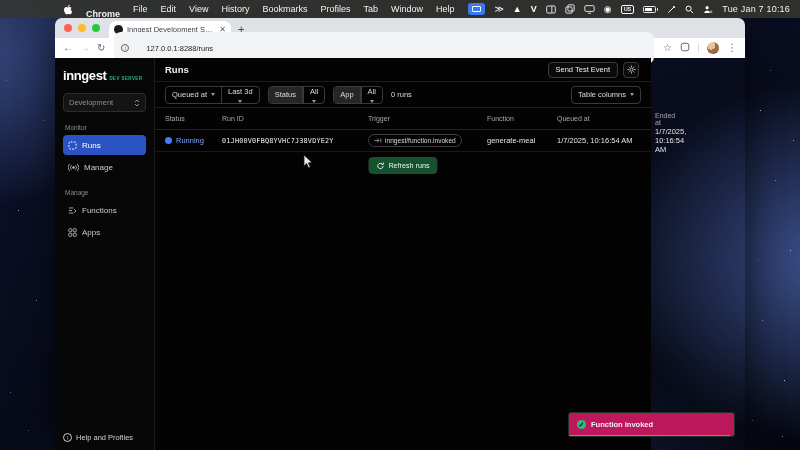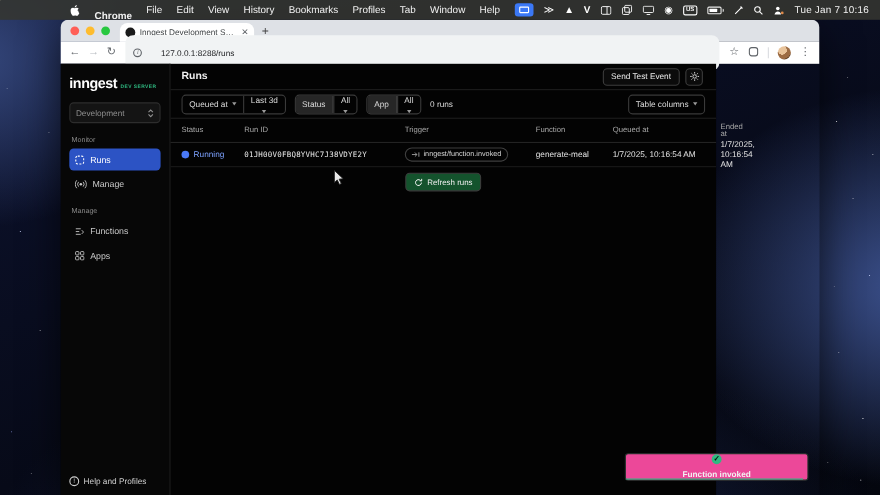--- a/index.html
+++ b/index.html
@@ -110,22 +110,22 @@
   .dot-running { width:7px; height:7px; border-radius:50%; background:#4a79f7; }
   .running-text { color:#7da2ff; font-weight:500; }
   .runid { font-family:"DejaVu Sans Mono", monospace; font-size:6.8px; color:#ececec; letter-spacing:0.2px; }
   .trigger-badge { display:inline-flex; align-items:center; gap:3px; height:13px; border:1px solid #3f3f3f; border-radius:7px; padding:0 5px; font-size:6.6px; color:#d6d6d6; }
   .cell-text { color:#e2e2e2; }
 
   .refresh-btn { position:absolute; top:99px; left:50%; transform:translateX(-50%);
     height:17px; border:1px solid #3c3c3c; border-radius:4px; background:#14532d;
     display:inline-flex; align-items:center; gap:4px; padding:0 7px; font-size:7.2px; color:#f0f0f0; font-weight:500; }
 
-  .toast { position:absolute; top:354px; left:413px; width:167px; height:25px; background:#ec4899;
-    border:1px solid #22302a; border-radius:3px; display:flex; align-items:center; gap:5px; padding:0 8px;flex-direction:column; }
+  .toast { position:absolute; top:354px; left:413px; width:167px; height:25px; background:#be185d;
+    border:1px solid #22302a; border-radius:3px; display:flex; align-items:center; gap:5px; padding:0 8px; }
   .toast::after { content:""; position:absolute; left:0; right:4px; bottom:0; height:1.5px; background:#2fb981; }
   .toast-check { width:9px; height:9px; border-radius:50%; background:#2fb981; color:#07130d; font-size:7px; line-height:9px; text-align:center; font-weight:700; flex:none; }
   .toast-msg { font-size:7.5px; color:#f2f2f2; font-weight:600; }
 
   .cursor { position:absolute; left:303px; top:154px; z-index:60; pointer-events:none; }
 </style>
 </head>
 <body>
 
 <div class="stars">

